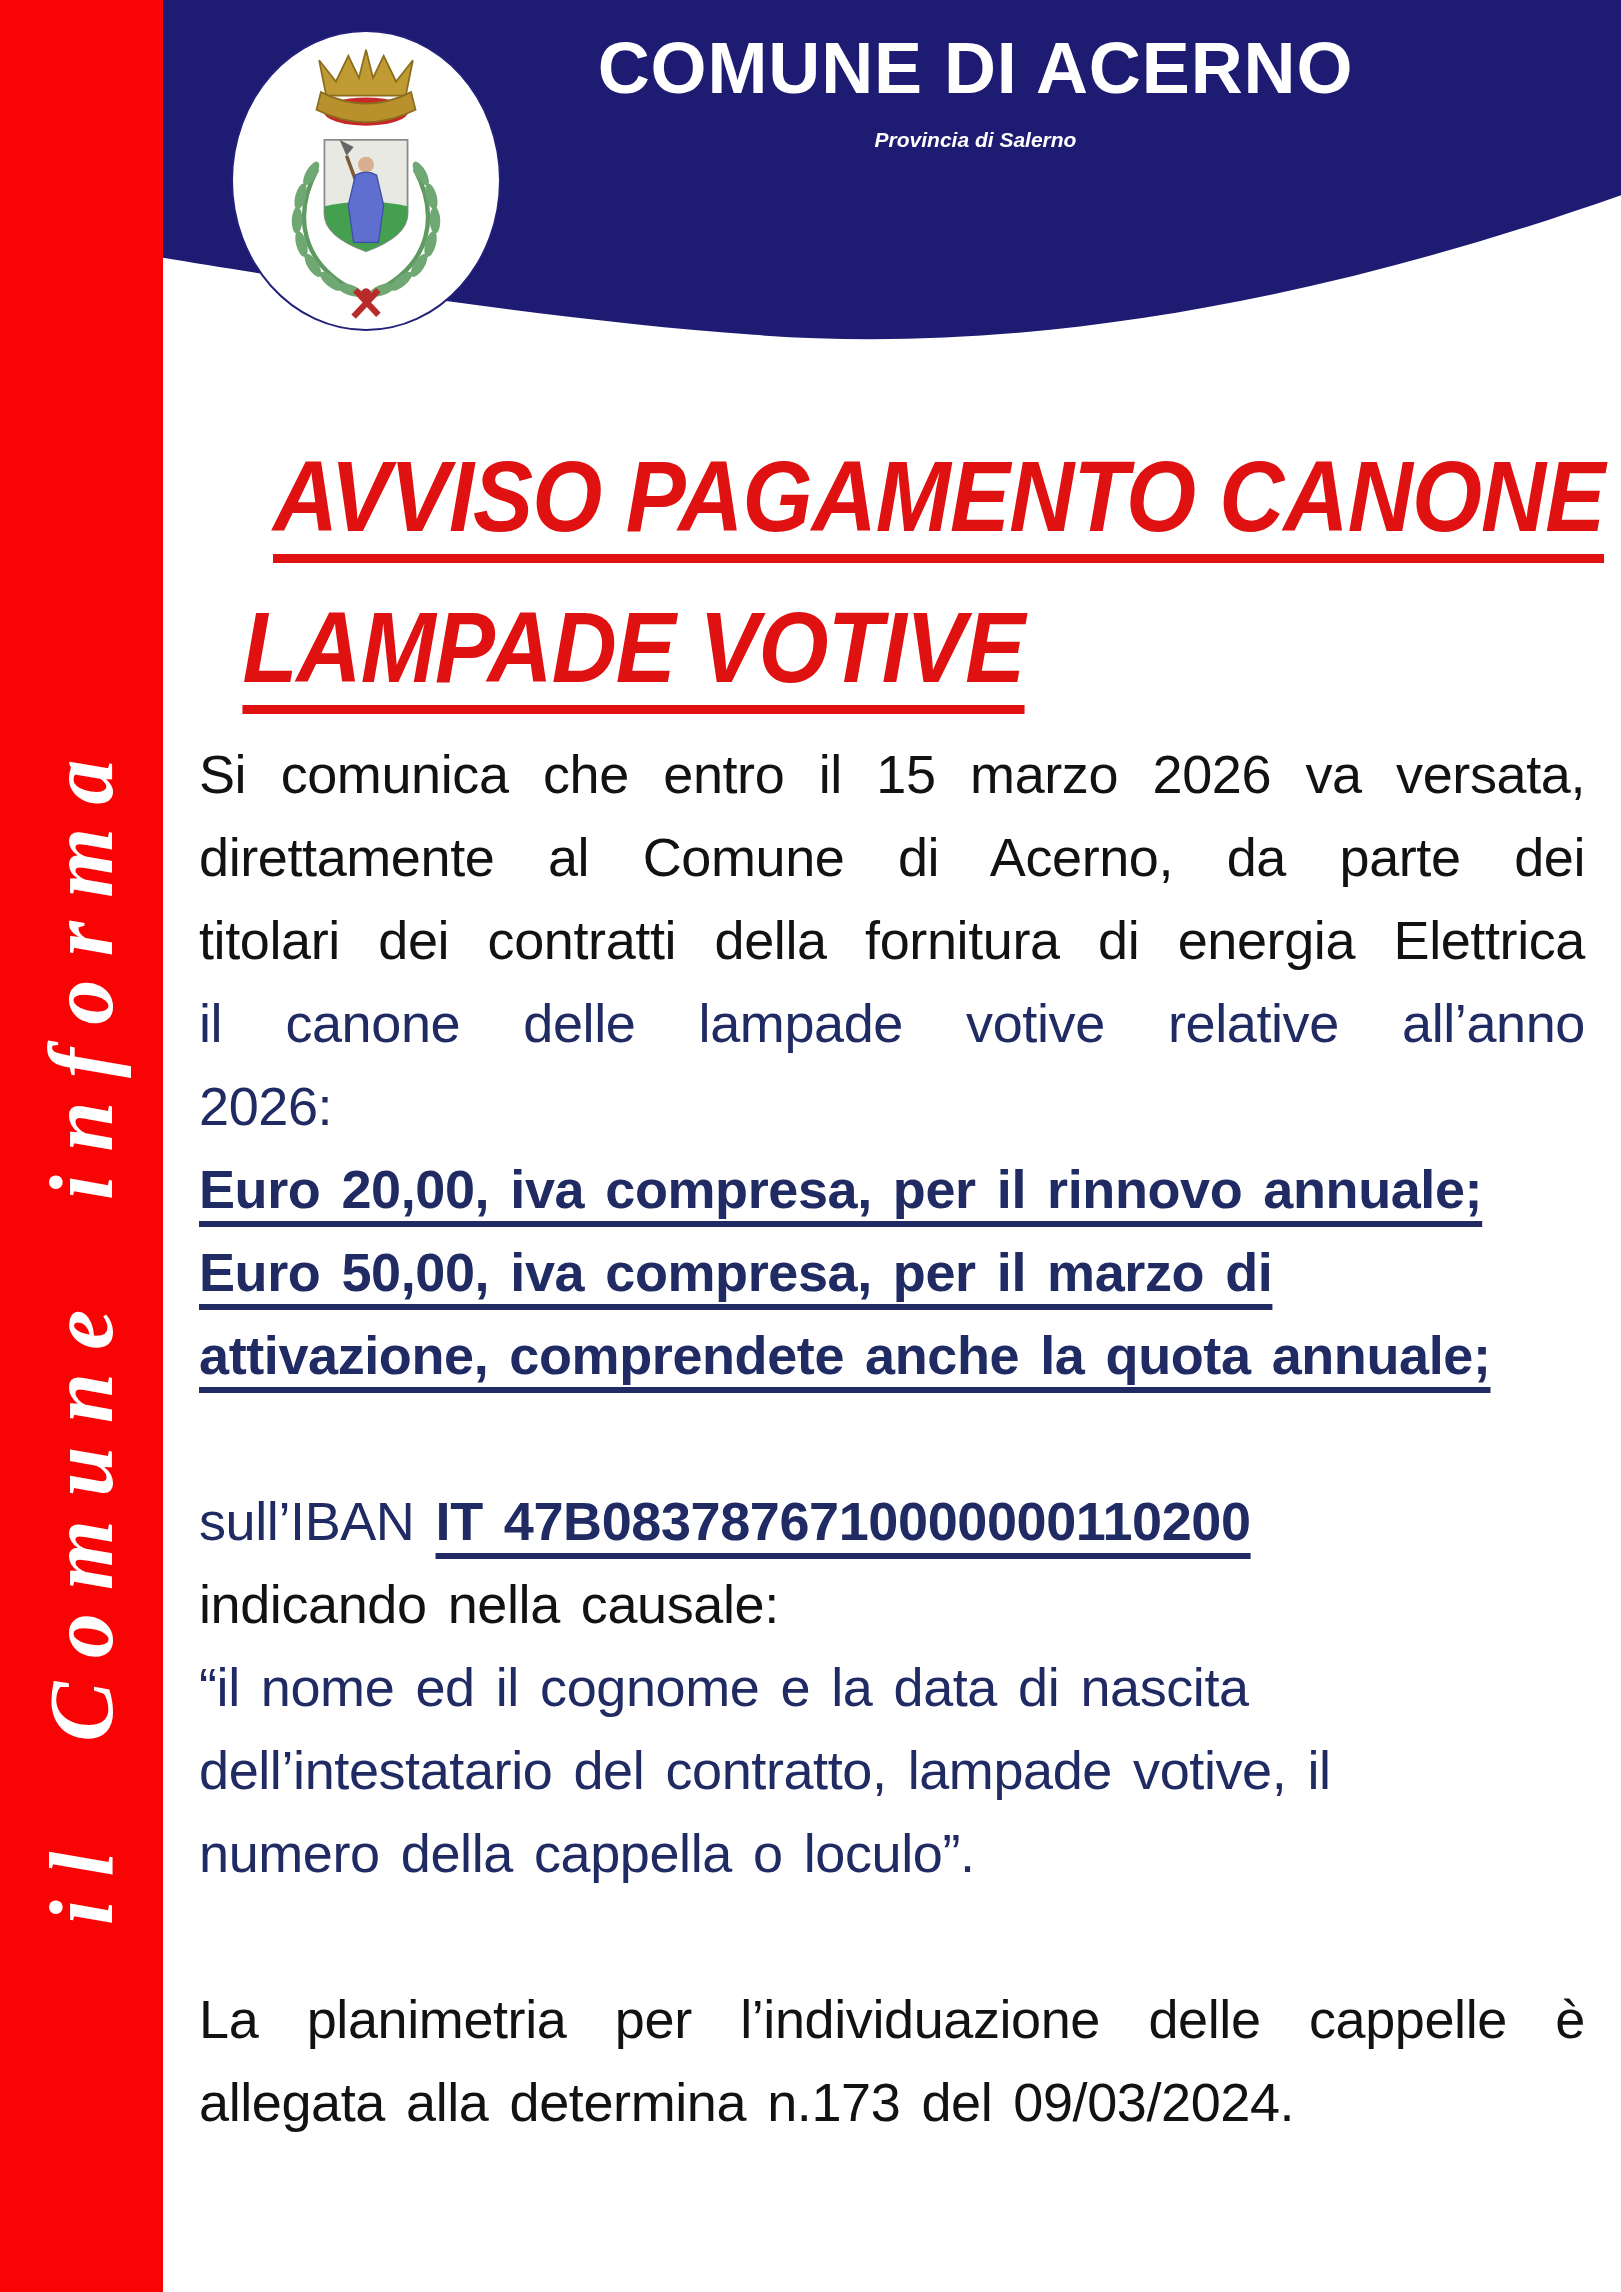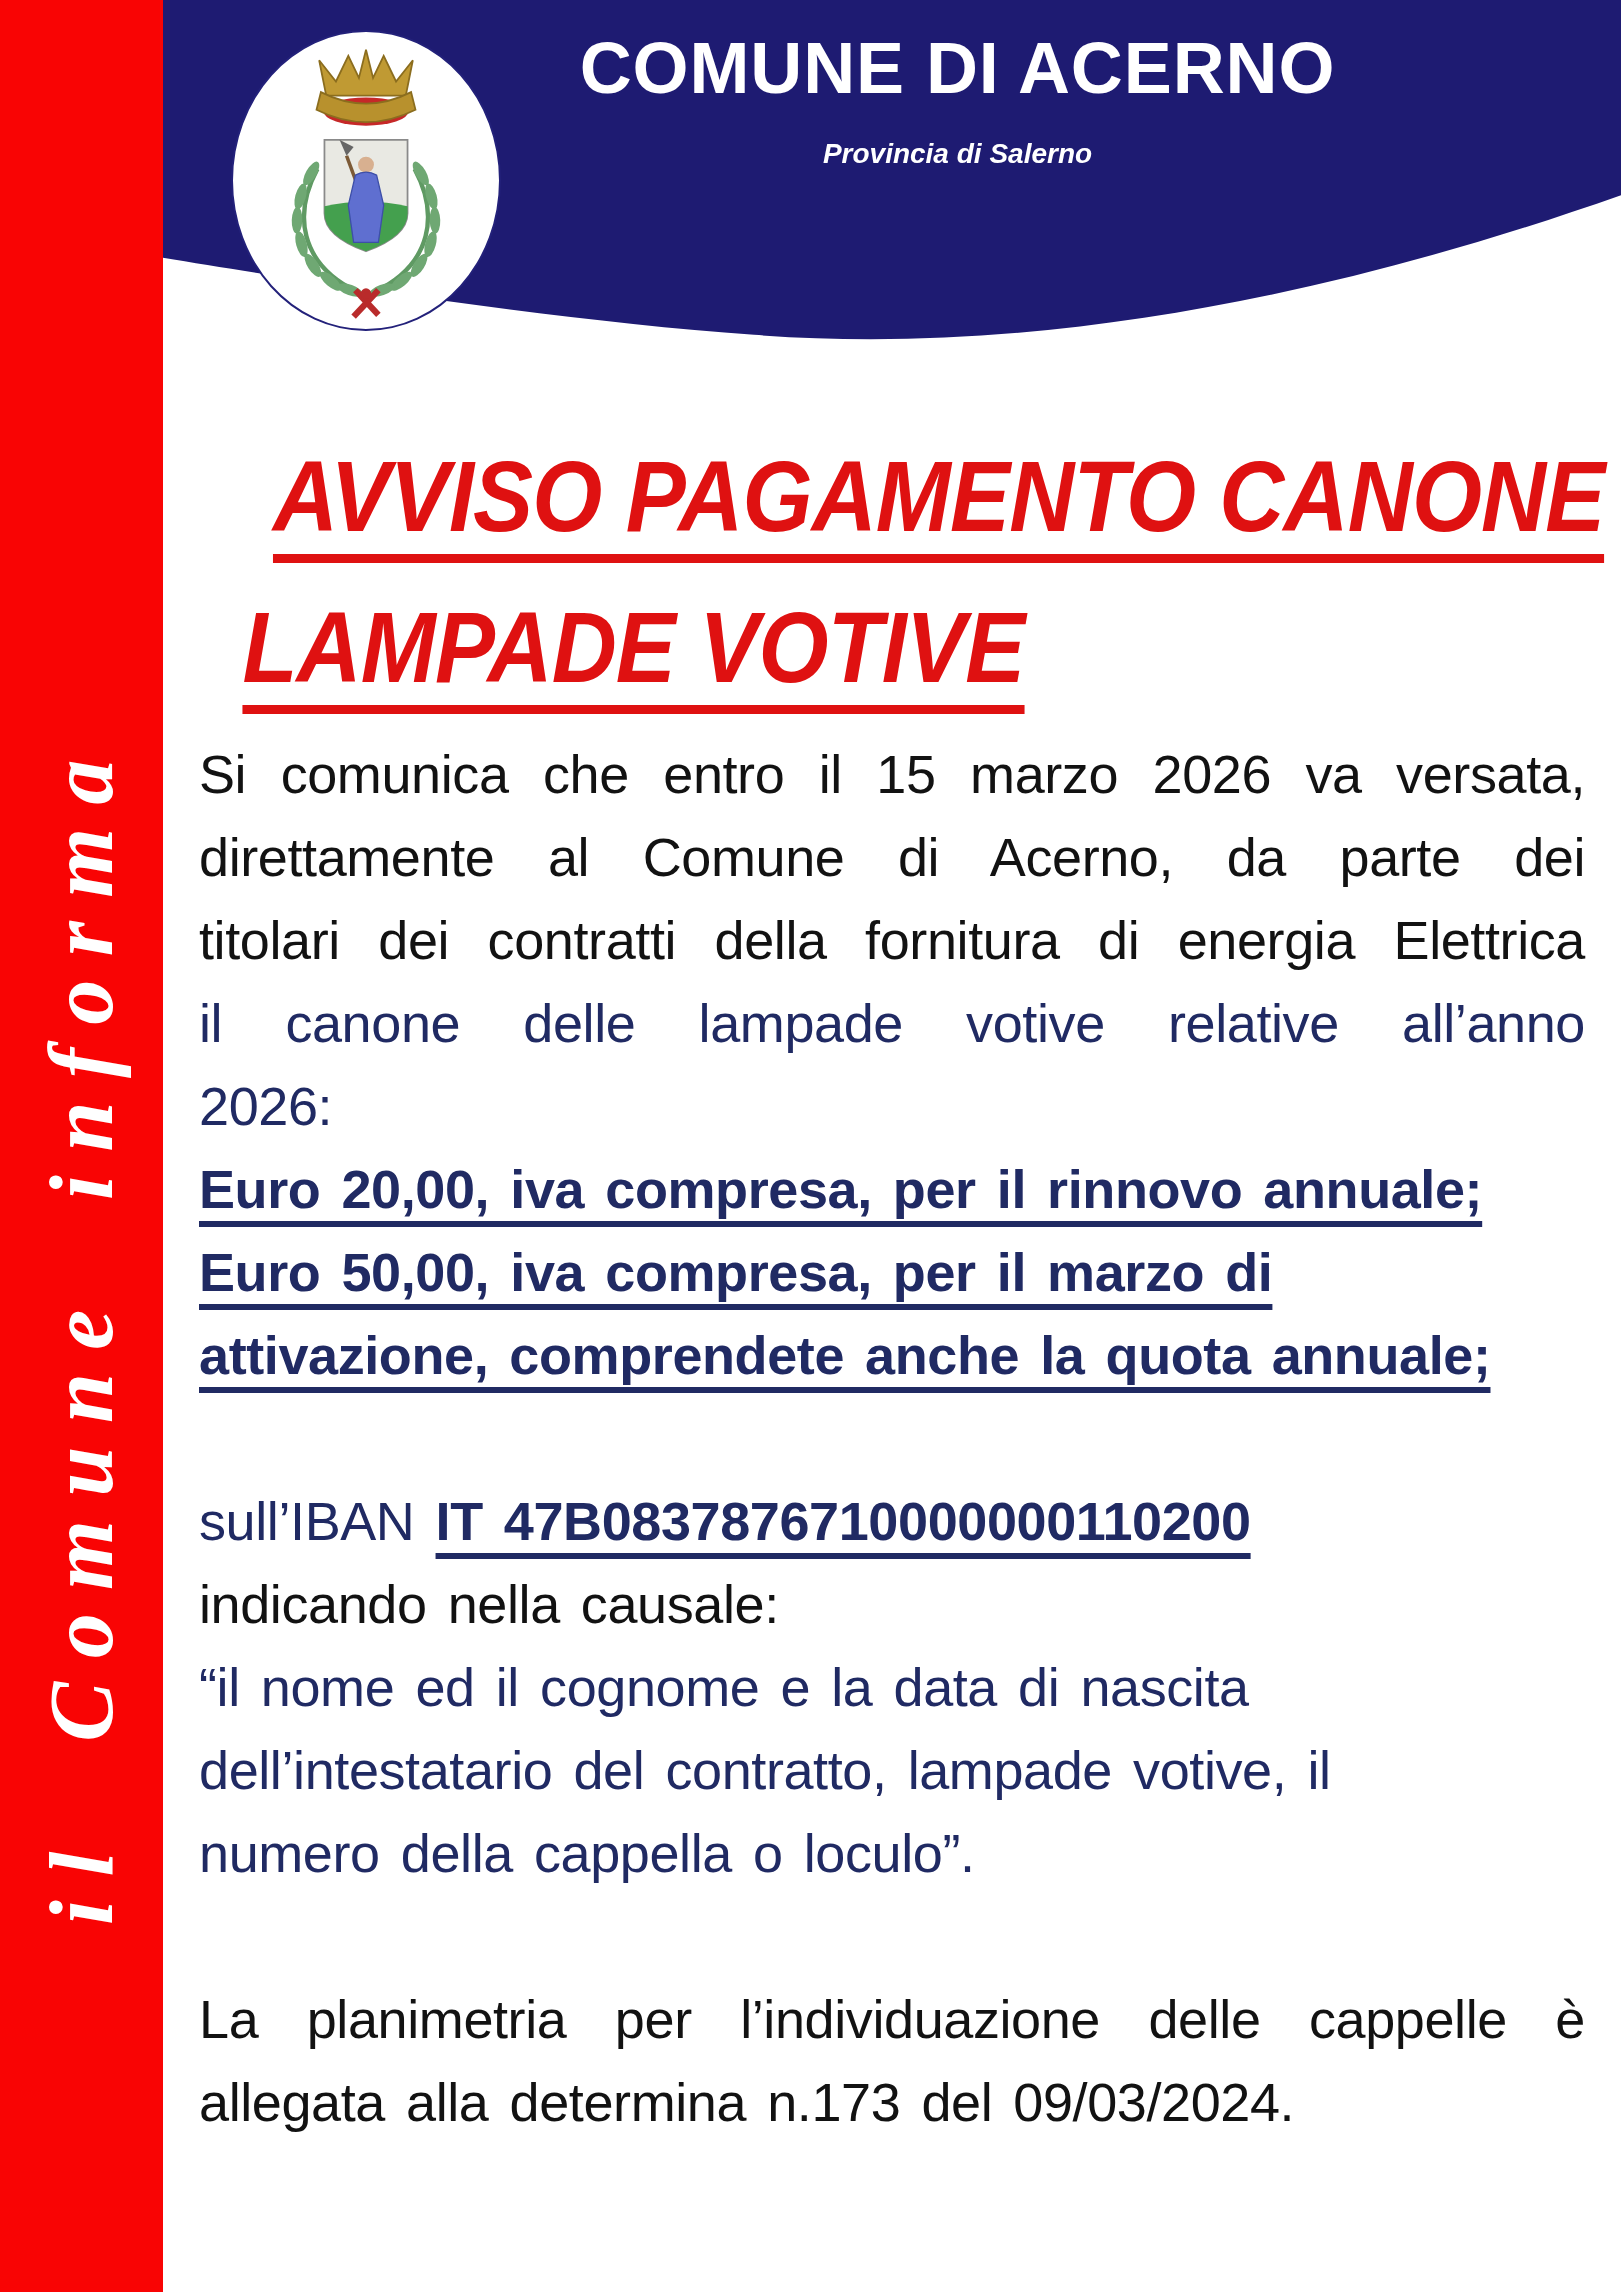--- a/index.html
+++ b/index.html
@@ -17,24 +17,24 @@
   .sidebar-text{
     transform:rotate(-90deg); white-space:nowrap;
     font-family:"Liberation Serif", serif; font-style:italic; font-weight:bold;
     font-size:90px; color:#ffffff; letter-spacing:0.26em; word-spacing:0.45em;
   }
 
   
   .header{position:absolute; left:163px; top:0; width:1458px; height:385px;}
   .header svg{display:block; width:1458px; height:385px;}
   .header-text{
-    position:absolute; left:329px; top:32px; width:931px; text-align:center; color:#ffffff;
+    position:absolute; left:347px; top:32px; width:931px; text-align:center; color:#ffffff;
   }
   .header-title{font-size:72px; font-weight:bold; line-height:1.02; letter-spacing:0.9px;}
-  .header-subtitle{margin-top:33px; font-size:28px; font-style:italic; font-weight:600;}
+  .header-subtitle{margin-top:23px; font-size:21px; font-style:italic; font-weight:600;}
   .header-motto{margin-top:14.3px; font-size:47px; font-style:italic; font-weight:bold;}
 
   
   .logo{
     position:absolute; left:231px; top:29.6px; width:270px; height:301px;
     background:#ffffff; border-radius:50%; border:2.7px solid #23217a;
     box-sizing:border-box; overflow:hidden;
   }
   .logo svg{display:block; width:100%; height:100%;}
 

